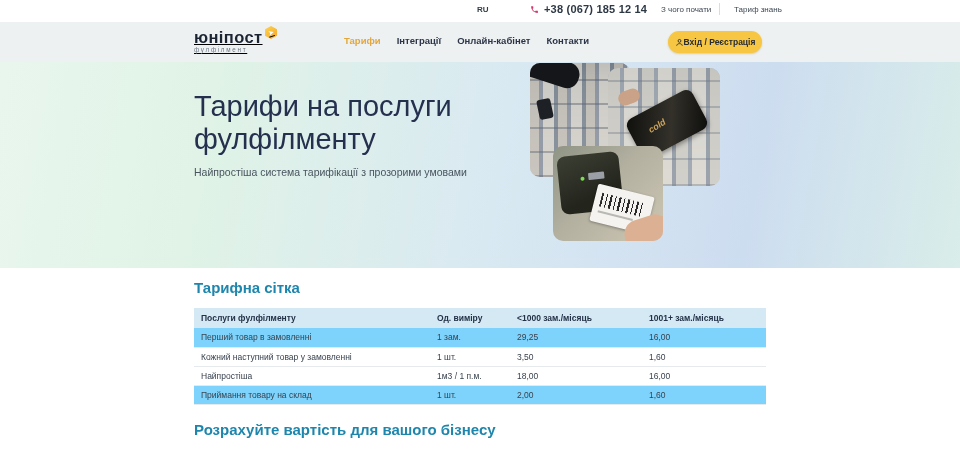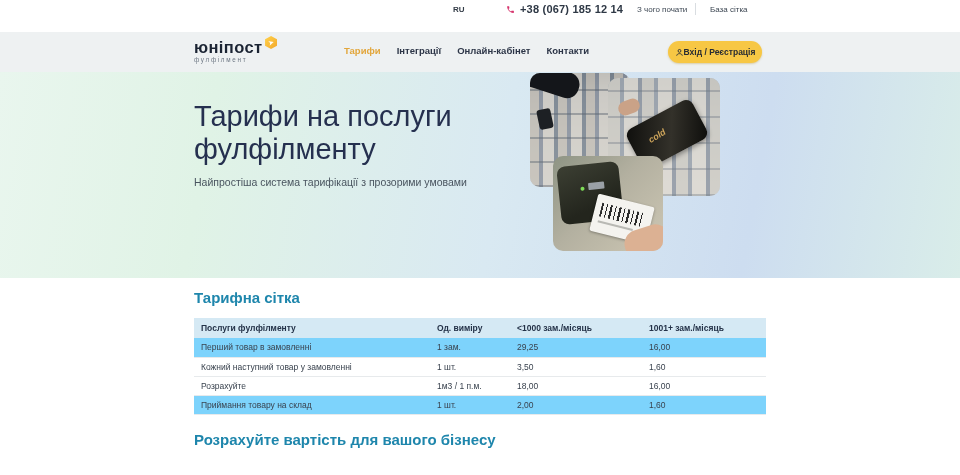--- a/index.html
+++ b/index.html
@@ -1,32 +1,32 @@
 <!DOCTYPE html>
 <html><head>
 <meta charset="utf-8">
 <style>
   * { margin:0; padding:0; box-sizing:border-box; }
   html,body { background:#fff; }
   body { font-family:"Liberation Sans", sans-serif; }
   .page { position:relative; width:960px; height:475px; background:#fff; overflow:hidden; margin:0 auto; }
 
   
-  .topbar { position:relative; height:32px; background:#ffffff; }
+  .topbar { position:relative; height:22px; background:#ffffff;margin-left:24px; }
   .topbar .lang { position:absolute; left:453px; top:5px; font-size:8px; font-weight:bold; color:#333c47; cursor:pointer; }
   .topbar .phone { position:absolute; left:506px; top:3px; display:flex; align-items:center; gap:5px; cursor:pointer; }
   .topbar .phone .num { font-size:11px; font-weight:bold; color:#2e3845; letter-spacing:.2px; }
   .topbar .tblink { position:absolute; top:5px; font-size:8px; color:#3c4652; cursor:pointer; }
   .topbar .tblink.start { left:637px; }
   .topbar .tblink.kb { left:710px; }
   .topbar .vdiv { position:absolute; left:695px; top:3px; width:1px; height:12px; background:#d9dde1; }
 
   
   .navbar { position:relative; height:40px; background:#eef1f2; }
-  .logo { position:absolute; left:194px; top:7px; cursor:pointer; }
+  .logo { position:absolute; left:194px; top:7px; cursor:pointer;text-decoration:underline; }
   .logo .row { display:flex; align-items:flex-start; }
   .logo .word { font-size:16.5px; font-weight:800; color:#1b2433; letter-spacing:.4px; line-height:16px; }
   .logo .hex { width:13px; height:13px; margin-left:2px; margin-top:-3px;
      background:linear-gradient(135deg,#ffd24a,#f2a62b);
      clip-path:polygon(50% 0%,96% 25%,96% 75%,50% 100%,4% 75%,4% 25%);
      display:flex; align-items:center; justify-content:center; }
   .logo .hex span { color:#fff; font-size:7px; transform:rotate(-18deg); line-height:1; }
   .logo .sub { font-size:6.3px; letter-spacing:1.7px; color:#6e7884; margin-top:1px; }
 
   .navlinks { position:absolute; left:344px; top:13px; display:flex; gap:16px; }
@@ -102,21 +102,21 @@
   <div class="topbar">
     <div class="lang">RU</div>
     <div class="phone">
       <svg class="phone-svg" width="9" height="9" viewBox="0 0 24 24">
         <path fill="#d6336c" d="M6.6 10.8c1.5 2.8 3.8 5.1 6.6 6.6l2.2-2.2c.3-.3.7-.4 1-.2 1.1.4 2.3.6 3.6.6.6 0 1 .4 1 1V20c0 .6-.4 1-1 1C10.6 21 3 13.4 3 4c0-.6.4-1 1-1h3.5c.6 0 1 .4 1 1 0 1.2.2 2.4.6 3.6.1.3 0 .7-.2 1l-2.3 2.2z"></path>
       </svg>
       <span class="num">+38 (067) 185 12 14</span>
     </div>
     <div class="tblink start">З чого почати</div>
     <div class="vdiv"></div>
-    <div class="tblink kb">База сітка</div>
+    <div class="tblink kb">Тариф знань</div>
   </div>
 
   <div class="navbar">
     <div class="logo">
       <div class="row">
         <span class="word">юніпост</span>
         <span class="hex">
             <span>➤</span>
           </span>
       </div>
@@ -192,21 +192,21 @@
             <td>29,25</td>
             <td>16,00</td>
           </tr>
           <tr>
             <td>Кожний наступний товар у замовленні</td>
             <td>1 шт.</td>
             <td>3,50</td>
             <td>1,60</td>
           </tr>
           <tr>
-            <td>Розрахуйте</td>
+            <td>Найпростіша</td>
             <td>1м3 / 1 п.м.</td>
             <td>18,00</td>
             <td>16,00</td>
           </tr>
           <tr class="odd">
             <td>Приймання товару на склад</td>
             <td>1 шт.</td>
             <td>2,00</td>
             <td>1,60</td>
           </tr>

